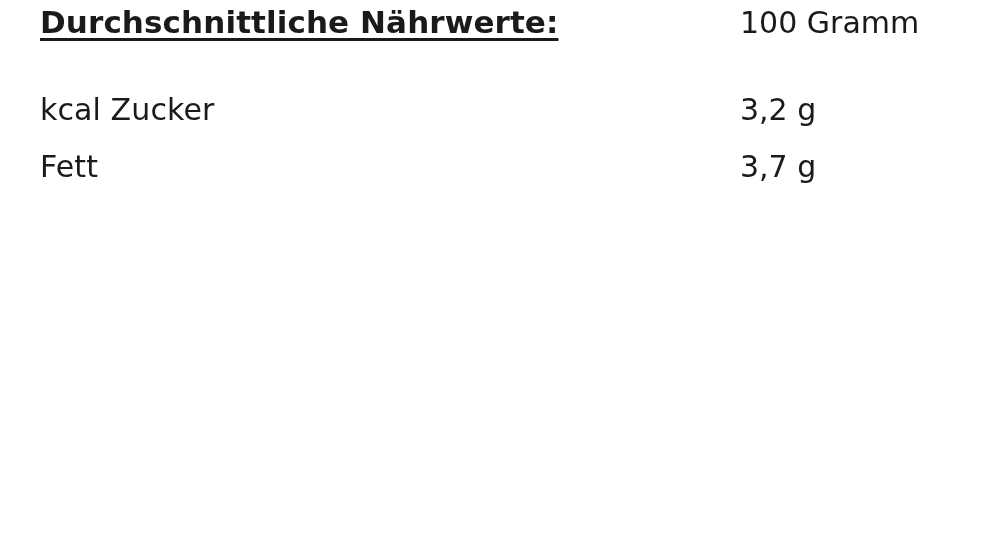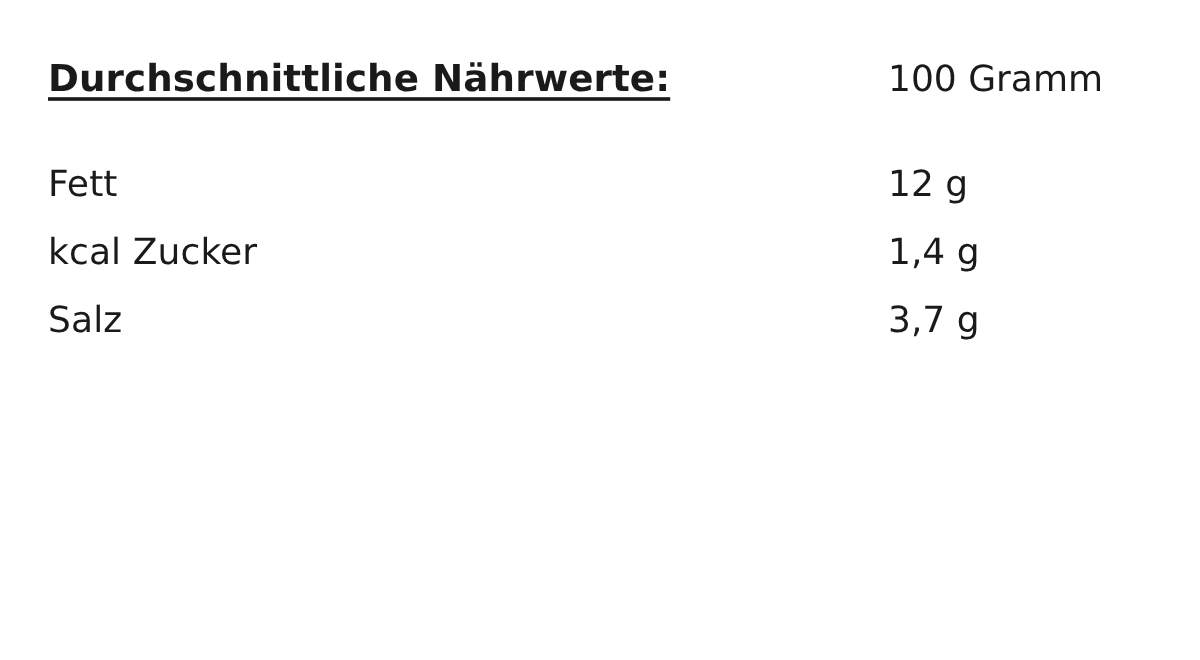--- a/index.html
+++ b/index.html
@@ -13,21 +13,20 @@
     font-family: "DejaVu Sans", sans-serif;
     color: #1a1a1a;
     overflow: hidden;
   }
   .sheet {
     position: relative;
     width: 1000px;
     height: 472px;
     box-sizing: border-box;
     padding: 4px 40px 0 40px;
-    margin-top: 44px;
   }
   .nutrition-table {
     width: 100%;
     border-collapse: collapse;
     table-layout: fixed;
   }
   .nutrition-table col.label-col { width: 700px; }
   .nutrition-table col.value-col { width: 260px; }
 
   .header-row td {
@@ -83,26 +82,22 @@
         </td>
         <td>
           <span class="header-value">100 Gramm</span>
         </td>
       </tr>
       <tr class="spacer-row">
         <td colspan="2"></td>
       </tr>
 
       <tr class="data-row">
-        <td><span class="row-label">Fett</span></td>
-        <td><span class="row-value">12 g</span></td>
+        <td><span class="row-label">kcal Zucker</span></td>
+        <td><span class="row-value">3,2 g</span></td>
       </tr>
       <tr class="data-row">
-        <td><span class="row-label">kcal Zucker</span></td>
-        <td><span class="row-value">1,4 g</span></td>
-      </tr>
-      <tr class="data-row">
-        <td><span class="row-label">Salz</span></td>
+        <td><span class="row-label">Fett</span></td>
         <td><span class="row-value">3,7 g</span></td>
       </tr>
     </tbody>
   </table>
 </div>
 
 </body></html>

